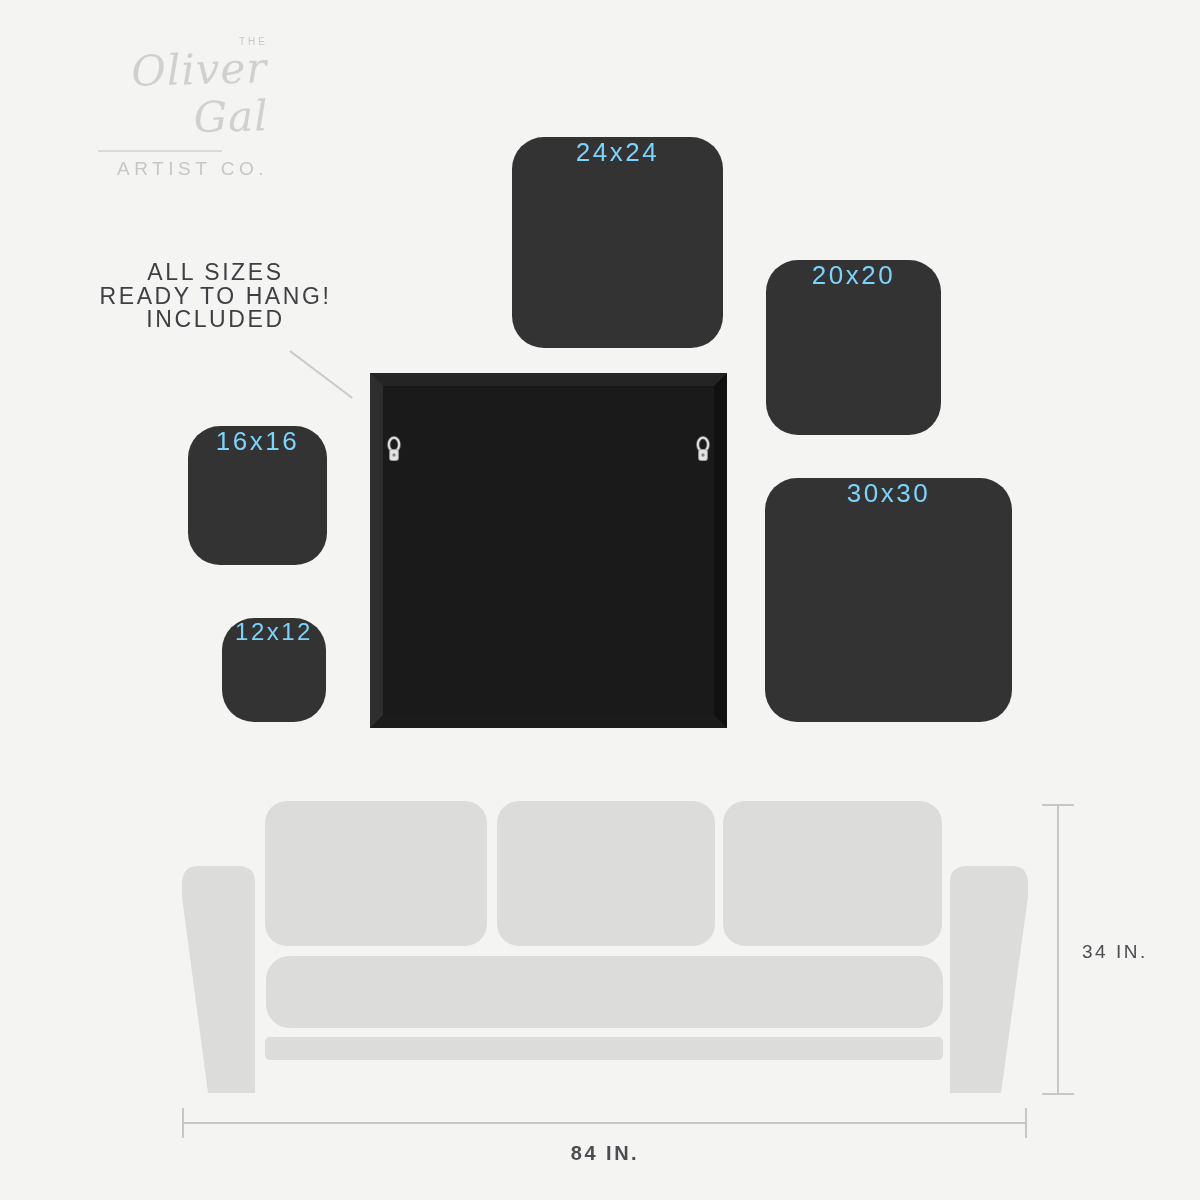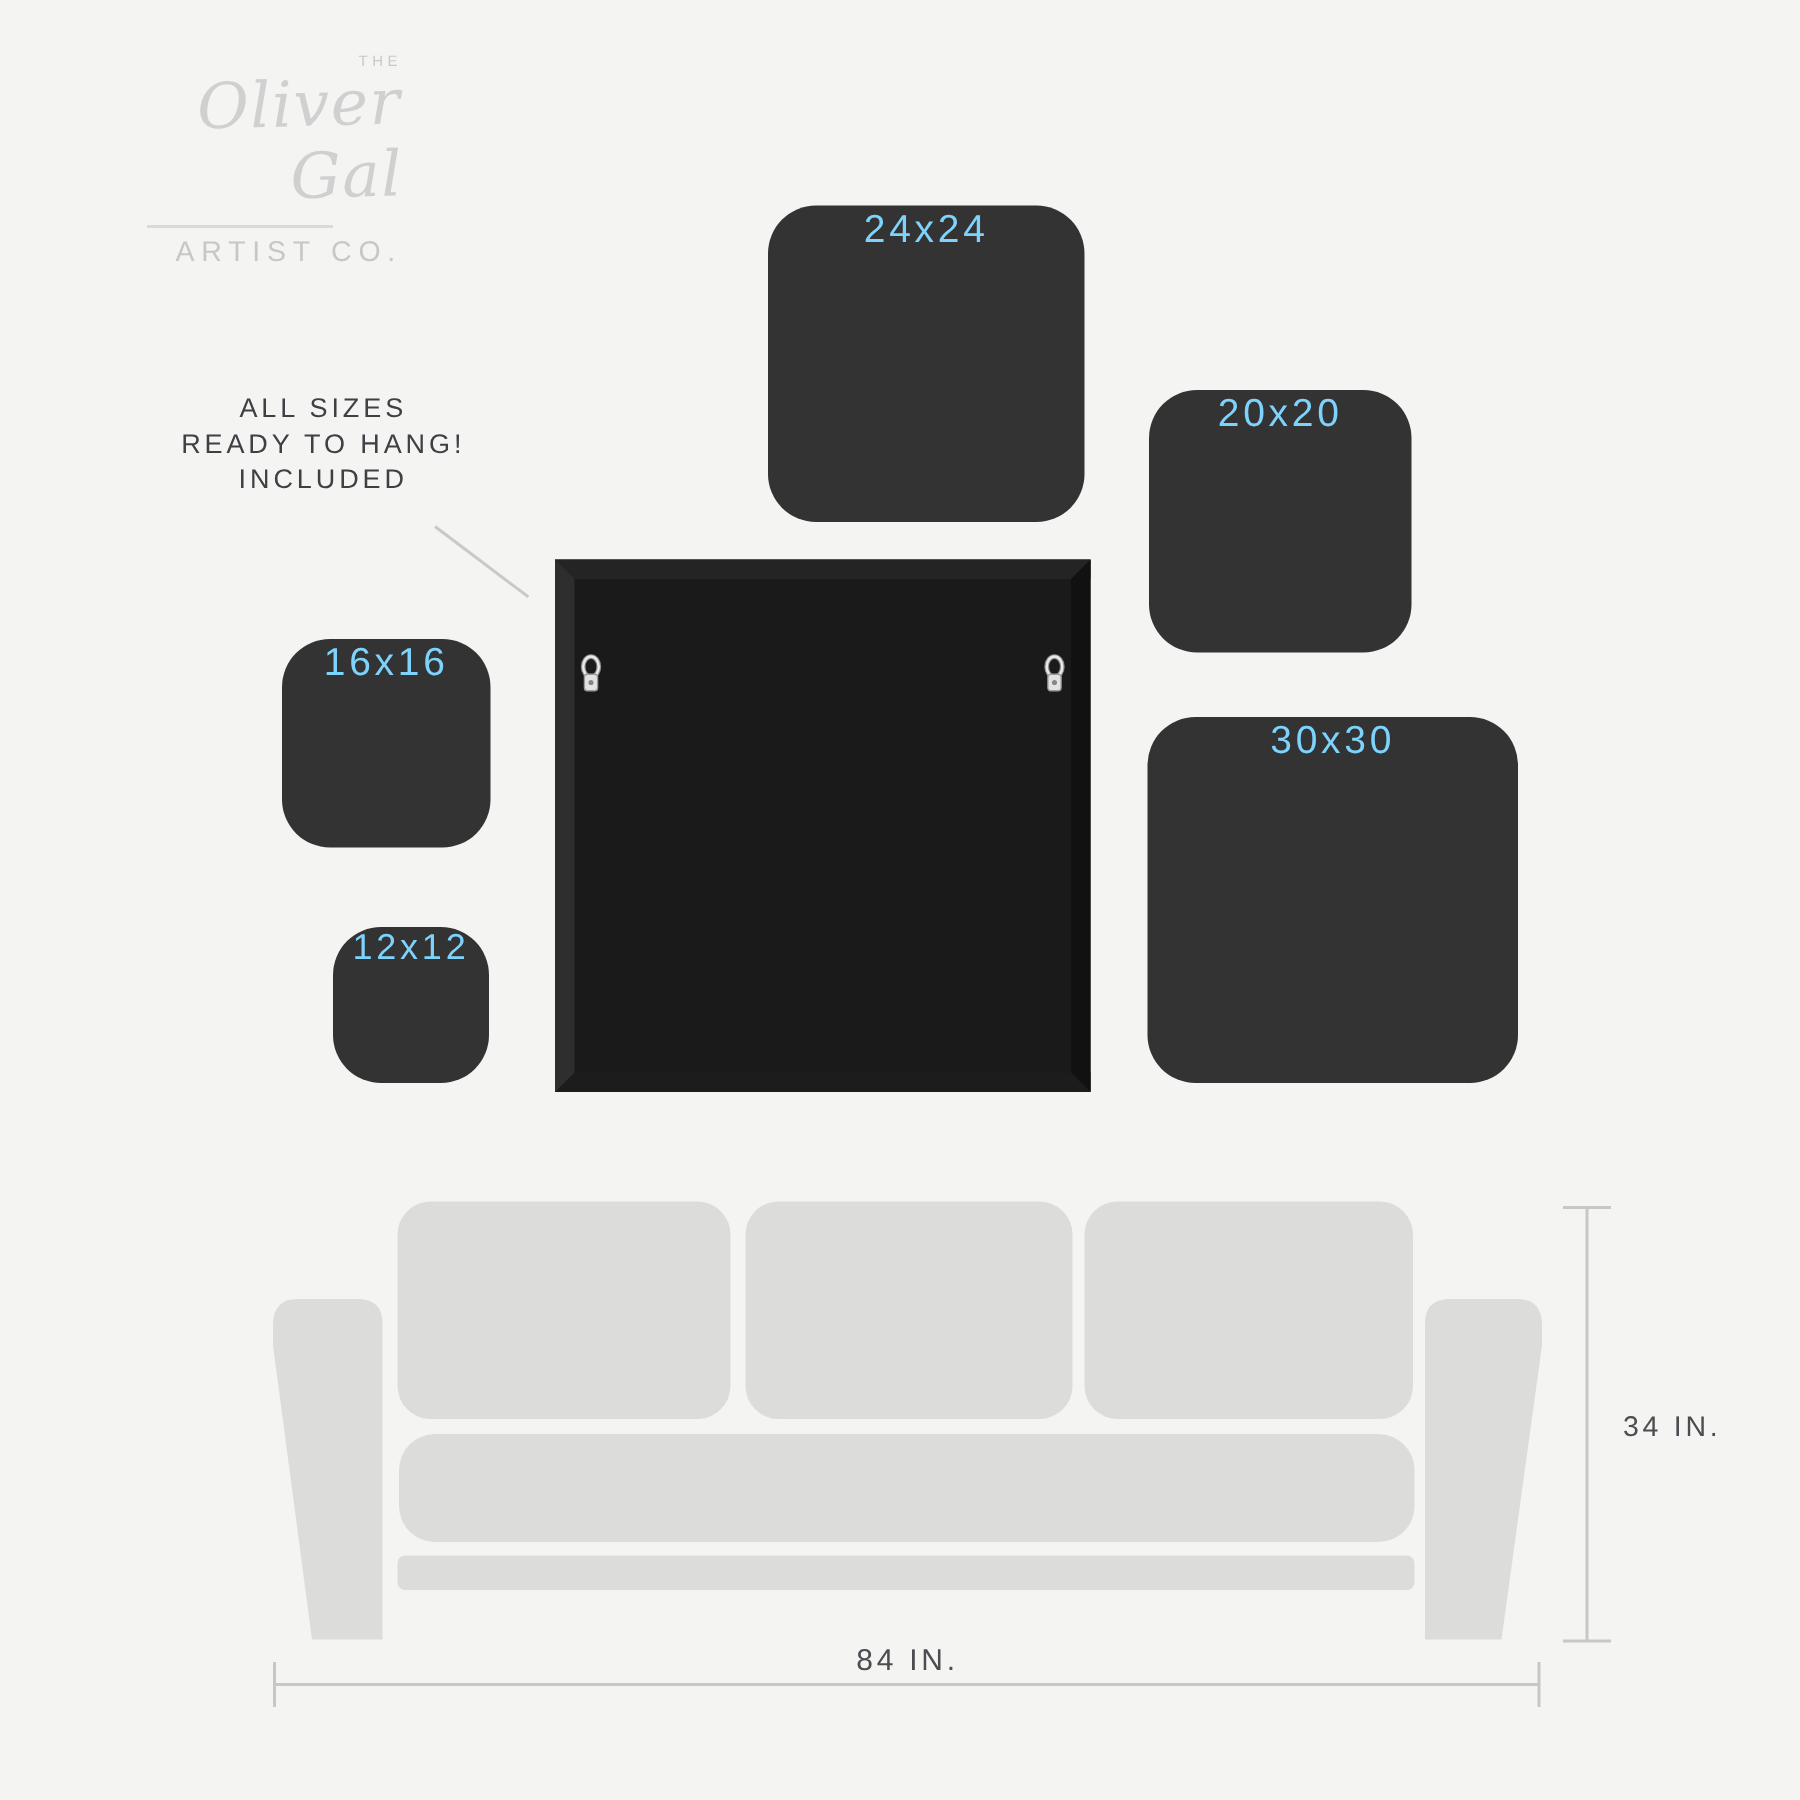--- a/index.html
+++ b/index.html
@@ -28,21 +28,21 @@
     transform:rotate(-1.5deg);
   }
   .logo-rule{width:124px;height:1.5px;background:#dadada;margin:7px auto 6px auto;}
   .logo-sub{font-size:19px;letter-spacing:4.5px;color:#c7c7c7;}
 
   
   .note{
     position:absolute;left:88px;top:261px;width:255px;
     text-align:center;
     color:#3e4044;
-    font-size:18px;
+    font-size:23px;
     line-height:23.5px;
     letter-spacing:2.6px;
   }
   .pointer{
     position:absolute;left:290px;top:350px;
     width:78px;height:2px;background:#c9c9c9;
     transform:rotate(37deg);
     transform-origin:0 50%;
   }
 
@@ -98,21 +98,21 @@
   .hanger.right{right:3px;top:50px;}
 
   
   .couch-svg{position:absolute;left:0;top:780px;}
 
   .dim-label{
     position:absolute;
     color:#4c4d50;
     letter-spacing:2.5px;
   }
-  .dim-h{left:605px;top:1096px;transform:translateX(-50%);font-size:20px;}
+  .dim-h{left:605px;top:1142px;transform:translateX(-50%);font-size:20px;font-weight:bold;}
   .dim-v{left:1082px;top:941px;font-size:19px;}
 </style>
 </head>
 <body>
 
 <div class="stage">
 
   <div class="logo">
     <div class="logo-the">THE</div>
     <div class="logo-script">Oliver Gal</div>

